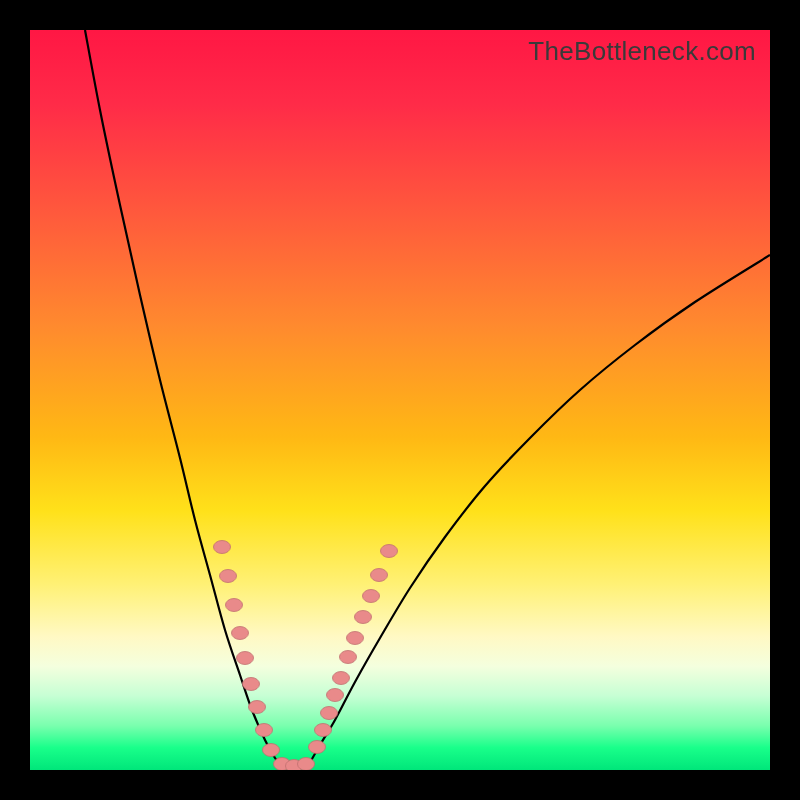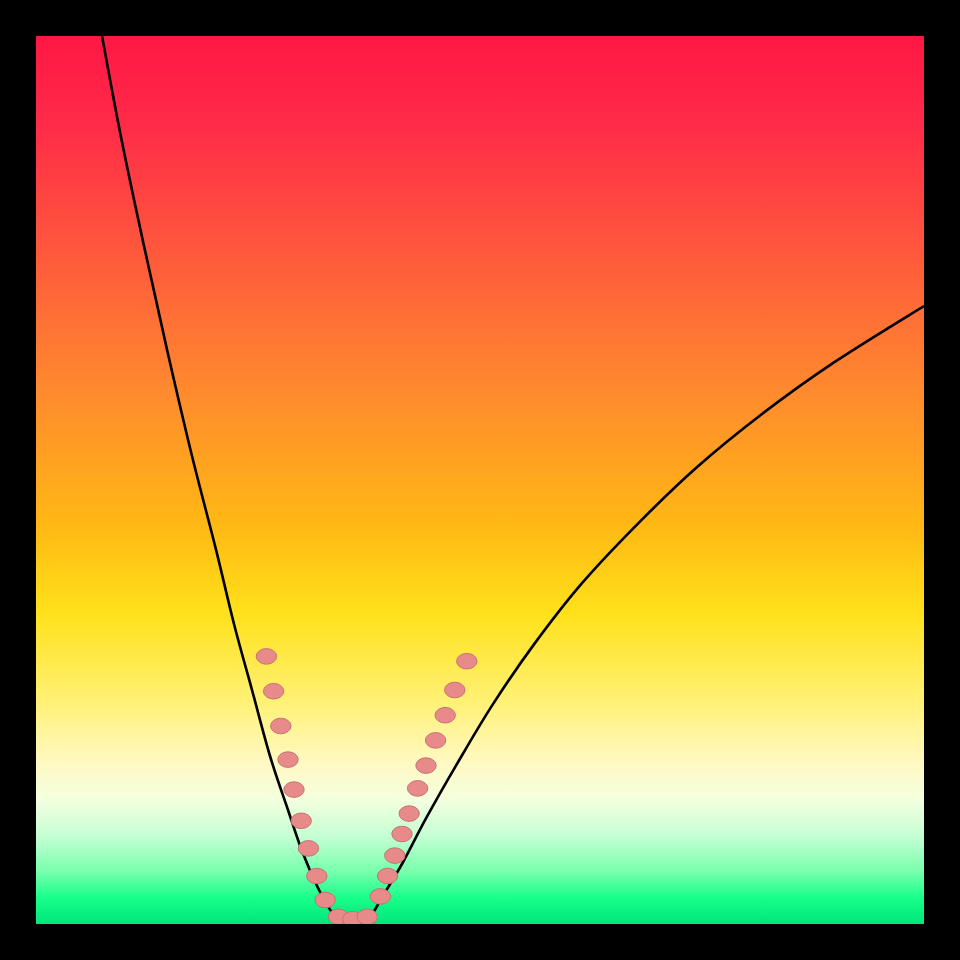--- a/index.html
+++ b/index.html
@@ -64,20 +64,21 @@
     fill: #e98a8a;
     stroke: #c07070;
     stroke-width: 0.8;
   }
 </style>
 </head>
 <body>
 
 <div class="frame">
   <div class="plot">
+    <div class="watermark">TheBottleneck.com</div>
     <svg class="curves" viewBox="0 0 740 740" preserveAspectRatio="none">
       <path id="left-curve" class="curve" d="M 55 0 C 57.5 13.3, 64.2 50.8, 70 80 C 75.8 109.2, 83.3 144.2, 90 175 C 96.7 205.8, 103.3 235.8, 110 265 C 116.7 294.2, 123.3 322.8, 130 350 C 136.7 377.2, 144.2 404.7, 150 428 C 155.8 451.3, 160.0 470.5, 165 490 C 170.0 509.5, 175.0 526.7, 180 545 C 185.0 563.3, 190.0 583.3, 195 600 C 200.0 616.7, 205.5 631.7, 210 645 C 214.5 658.3, 217.8 669.2, 222 680 C 226.2 690.8, 231.2 702.0, 235 710 C 238.8 718.0, 242.2 723.7, 245 728 C 247.8 732.3, 250.8 734.7, 252 736"></path>
       <path id="bottom-flat" class="curve" d="M 252 736 C 256.3 736.0, 273.7 736.0, 278 736"></path>
       <path id="right-curve" class="curve" d="M 278 736 C 280.0 732.5, 285.5 722.7, 290 715 C 294.5 707.3, 299.2 700.5, 305 690 C 310.8 679.5, 317.5 665.7, 325 652 C 332.5 638.3, 340.8 623.7, 350 608 C 359.2 592.3, 369.2 574.8, 380 558 C 390.8 541.2, 402.5 524.0, 415 507 C 427.5 490.0, 440.8 472.5, 455 456 C 469.2 439.5, 484.2 424.0, 500 408 C 515.8 392.0, 532.5 375.5, 550 360 C 567.5 344.5, 585.8 329.7, 605 315 C 624.2 300.3, 642.5 287.0, 665 272 C 687.5 257.0, 727.5 232.8, 740 225"></path>
       <g id="markers">
           <ellipse cx="192" cy="517" rx="8.5" ry="6.5" class="marker"></ellipse>
           <ellipse cx="198" cy="546" rx="8.5" ry="6.5" class="marker"></ellipse>
           <ellipse cx="204" cy="575" rx="8.5" ry="6.5" class="marker"></ellipse>
           <ellipse cx="210" cy="603" rx="8.5" ry="6.5" class="marker"></ellipse>
           <ellipse cx="215" cy="628" rx="8.5" ry="6.5" class="marker"></ellipse>

